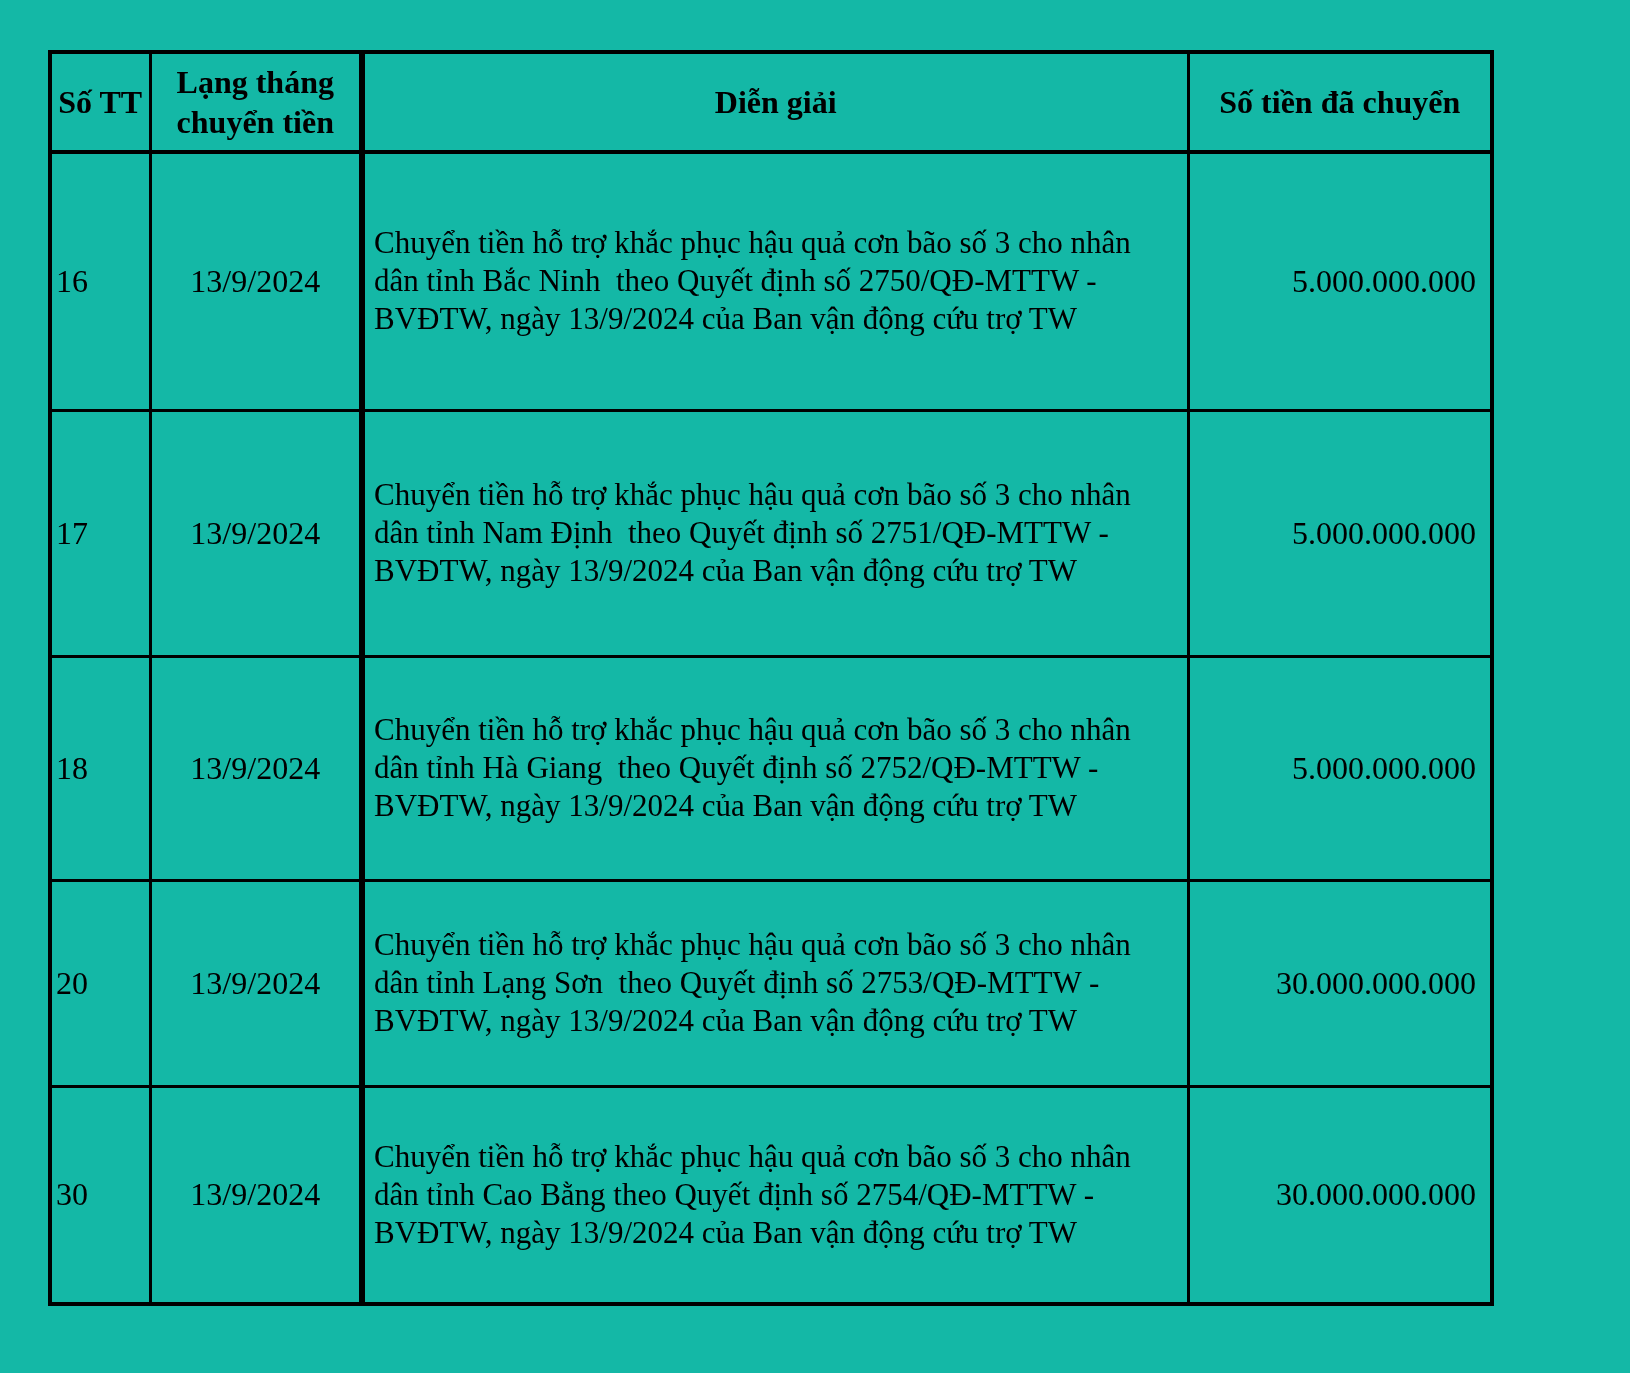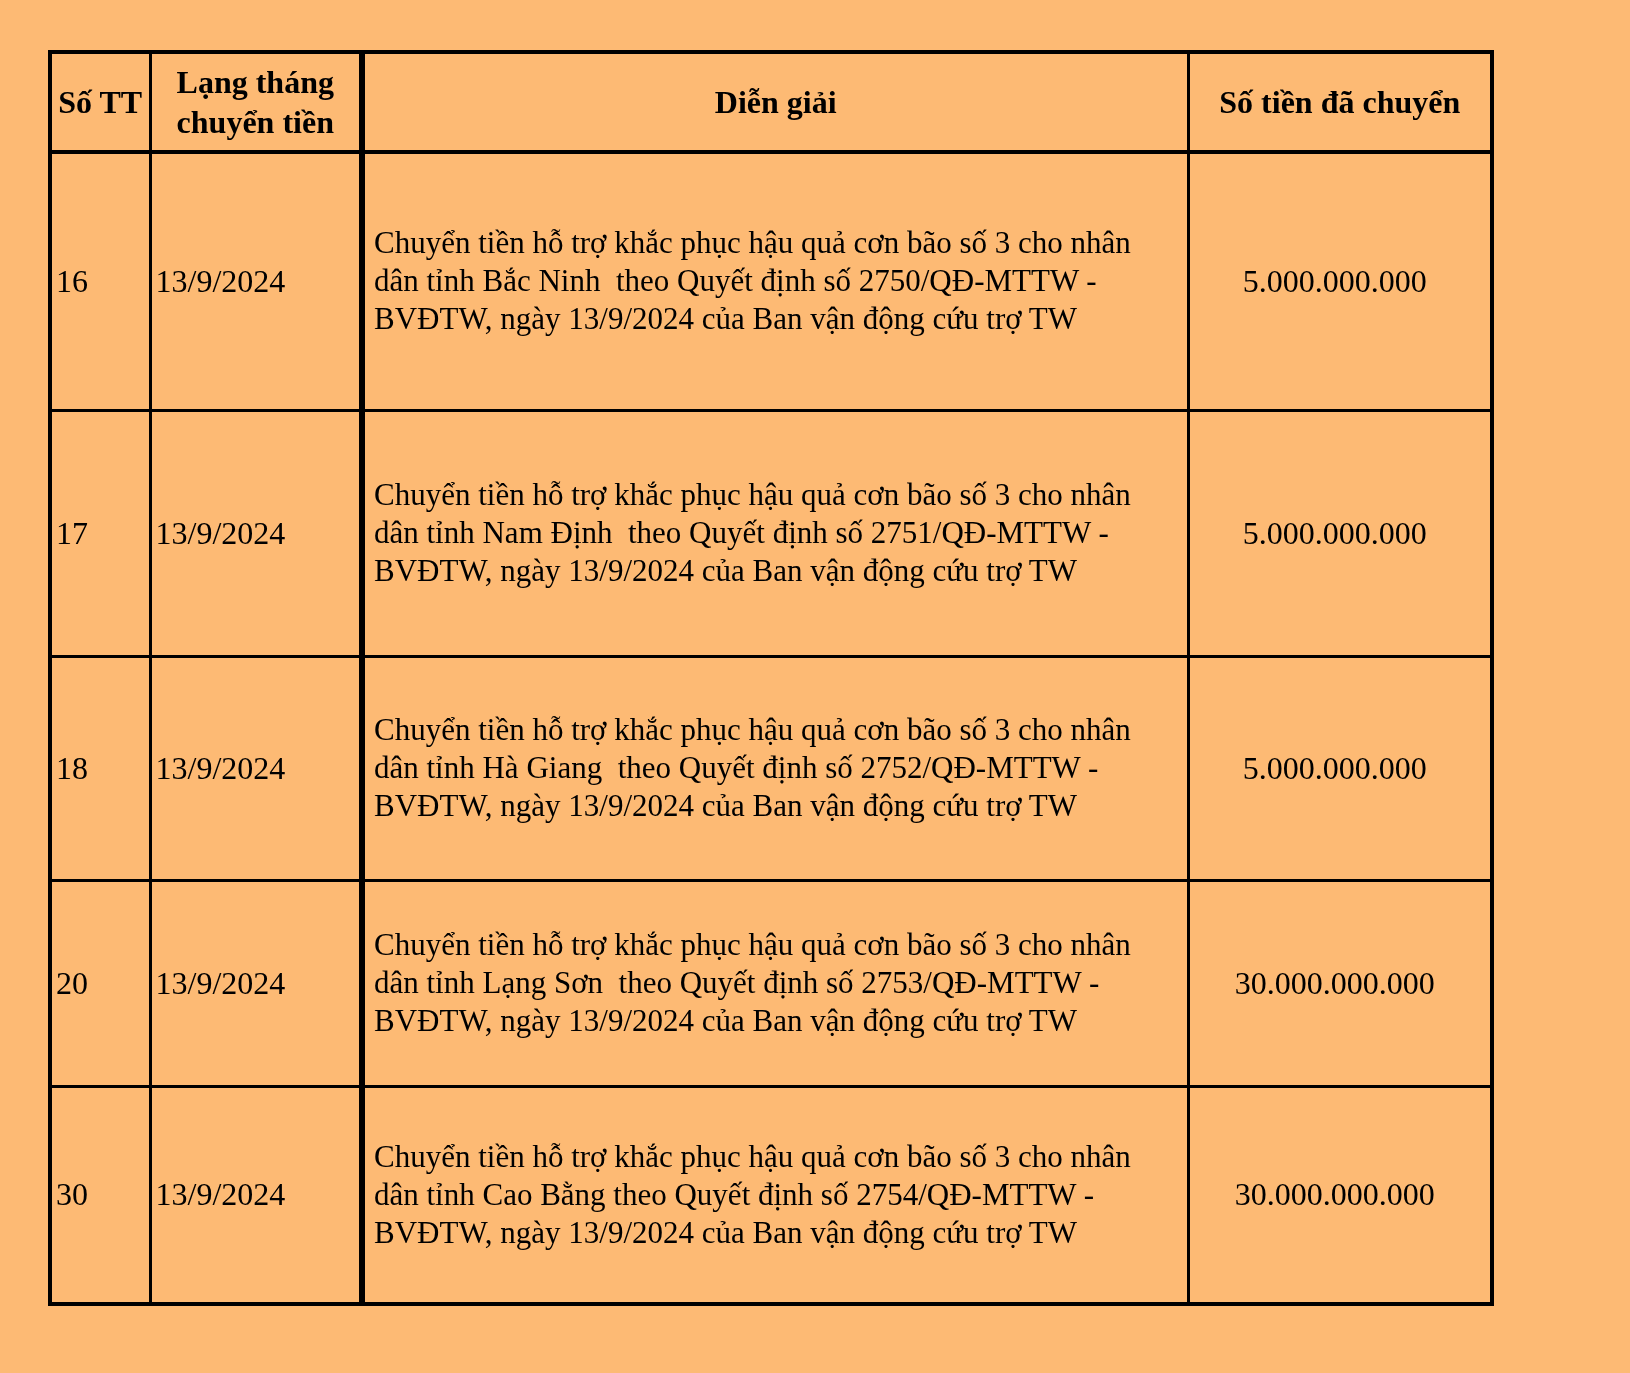--- a/index.html
+++ b/index.html
@@ -11,21 +11,21 @@
     width: 1630px;
     height: 1373px;
     position: relative;
     font-family: "Liberation Serif", serif;
     color: #000000;
     overflow: hidden;
   }
   .page {
     position: absolute;
     inset: 0;
-    background: #fdba74;
+    background: #14b8a6;
     text-decoration: underline;
   }
   table.transfer-table {
     position: absolute;
     left: 48px;
     top: 50px;
     width: 1442px;
     border-collapse: collapse;
     table-layout: fixed;
     border: 4px solid #000000;
@@ -45,32 +45,33 @@
     padding: 2px 4px;
   }
   
   th.col-date, td.cell-date { border-right: 6px solid #000000; }
 
   td.cell-stt {
     font-size: 32px;
     padding: 0 4px;
   }
   td.cell-date {
+    text-align: center;
     font-size: 32px;
     padding: 0 4px;
   }
   td.cell-desc {
     text-align: left;
     font-size: 31px;
     line-height: 38px;
     padding: 4px 8px 4px 9px;
     white-space: pre-wrap;
   }
   td.cell-amount {
-    text-align: center;
+    text-align: right;
     font-size: 32px;
     padding: 0 14px 0 4px;
     margin-left: 20px;
   }
   tr.row-0 { height: 258px; }
   tr.row-1 { height: 246px; }
   tr.row-2 { height: 224px; }
   tr.row-3 { height: 206px; }
   tr.row-4 { height: 218px; }
 </style>

